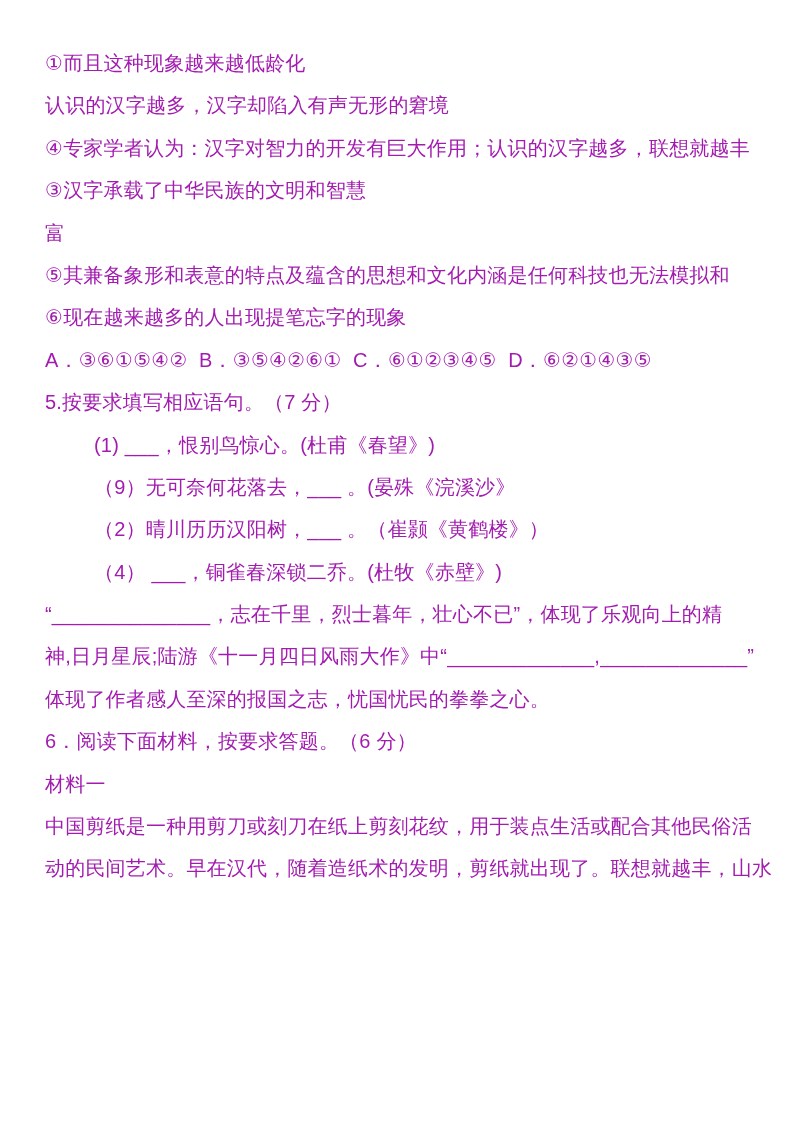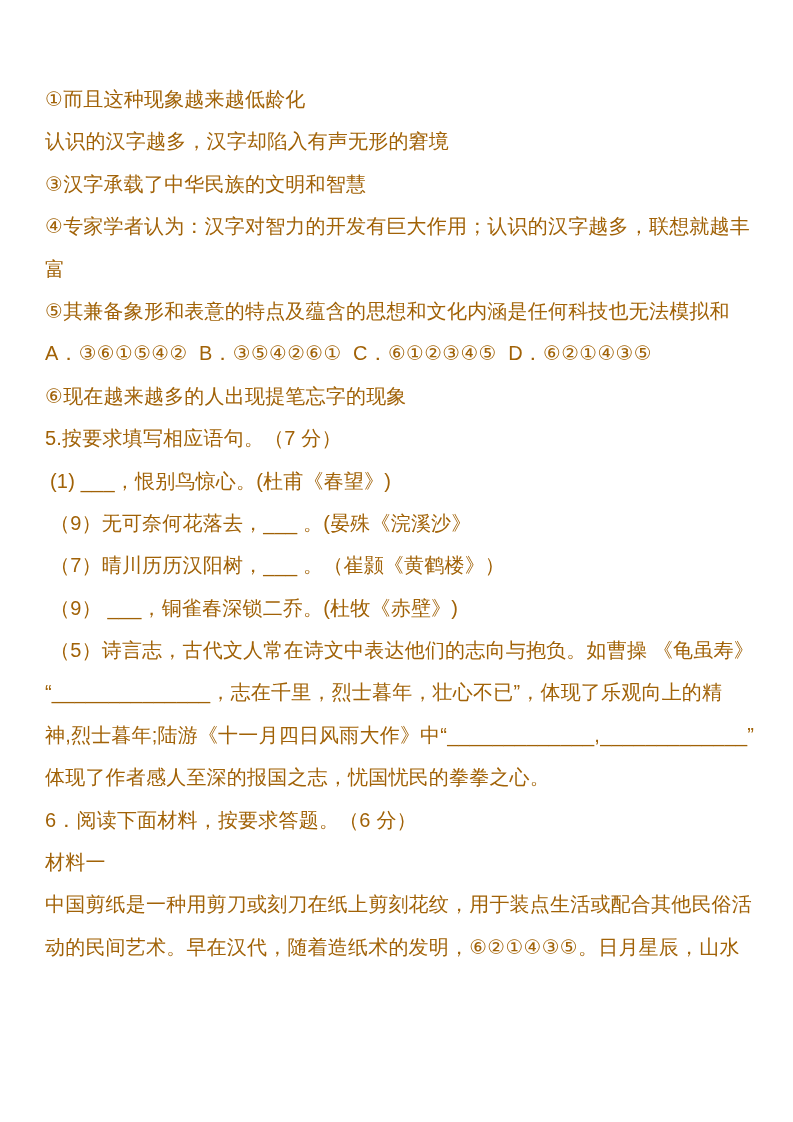--- a/index.html
+++ b/index.html
@@ -6,55 +6,55 @@
     margin: 0;
     padding: 0;
     background: #ffffff;
   }
   .page {
     position: relative;
     width: 793px;
     height: 1122px;
     background: #ffffff;
     box-sizing: border-box;
-    padding: 78px 44px 0 45px;
+    padding: 42px 44px 0 45px;
     overflow: hidden;
     font-family: "Liberation Sans", "DejaVu Sans", sans-serif;
     font-size: 20px;
-    color: #a16207;
+    color: #a21caf;
   }
   .line {
     height: 42.4px;
     line-height: 42.4px;
     white-space: pre;
     overflow: visible;
     letter-spacing: 0.2px;
   }
   .ind {
     padding-left: 5px;
+    margin-left: 44px;
   }
 </style>
 </head>
 <body>
 
 <div class="page">
   <div class="line">①而且这种现象越来越低龄化</div>
   <div class="line">认识的汉字越多，汉字却陷入有声无形的窘境</div>
+  <div class="line">④专家学者认为：汉字对智力的开发有巨大作用；认识的汉字越多，联想就越丰</div>
   <div class="line">③汉字承载了中华民族的文明和智慧</div>
-  <div class="line">④专家学者认为：汉字对智力的开发有巨大作用；认识的汉字越多，联想就越丰</div>
   <div class="line">富</div>
   <div class="line">⑤其兼备象形和表意的特点及蕴含的思想和文化内涵是任何科技也无法模拟和</div>
+  <div class="line">⑥现在越来越多的人出现提笔忘字的现象</div>
   <div class="line">A．③⑥①⑤④②  B．③⑤④②⑥①  C．⑥①②③④⑤  D．⑥②①④③⑤</div>
-  <div class="line">⑥现在越来越多的人出现提笔忘字的现象</div>
   <div class="line">5.按要求填写相应语句。（7 分）</div>
   <div class="line ind">(1) ___，恨别鸟惊心。(杜甫《春望》)</div>
   <div class="line ind">（9）无可奈何花落去，___ 。(晏殊《浣溪沙》</div>
-  <div class="line ind">（7）晴川历历汉阳树，___ 。（崔颢《黄鹤楼》）</div>
-  <div class="line ind">（9） ___，铜雀春深锁二乔。(杜牧《赤壁》)</div>
-  <div class="line ind">（5）诗言志，古代文人常在诗文中表达他们的志向与抱负。如曹操 《龟虽寿》</div>
+  <div class="line ind">（2）晴川历历汉阳树，___ 。（崔颢《黄鹤楼》）</div>
+  <div class="line ind">（4） ___，铜雀春深锁二乔。(杜牧《赤壁》)</div>
   <div class="line">“______________，志在千里，烈士暮年，壮心不已”，体现了乐观向上的精</div>
-  <div class="line">神,烈士暮年;陆游《十一月四日风雨大作》中“_____________,_____________”</div>
+  <div class="line">神,日月星辰;陆游《十一月四日风雨大作》中“_____________,_____________”</div>
   <div class="line">体现了作者感人至深的报国之志，忧国忧民的拳拳之心。</div>
   <div class="line">6．阅读下面材料，按要求答题。（6 分）</div>
   <div class="line">材料一</div>
   <div class="line">中国剪纸是一种用剪刀或刻刀在纸上剪刻花纹，用于装点生活或配合其他民俗活</div>
-  <div class="line">动的民间艺术。早在汉代，随着造纸术的发明，⑥②①④③⑤。日月星辰，山水</div>
+  <div class="line">动的民间艺术。早在汉代，随着造纸术的发明，剪纸就出现了。联想就越丰，山水</div>
 </div>
 
 </body></html>

